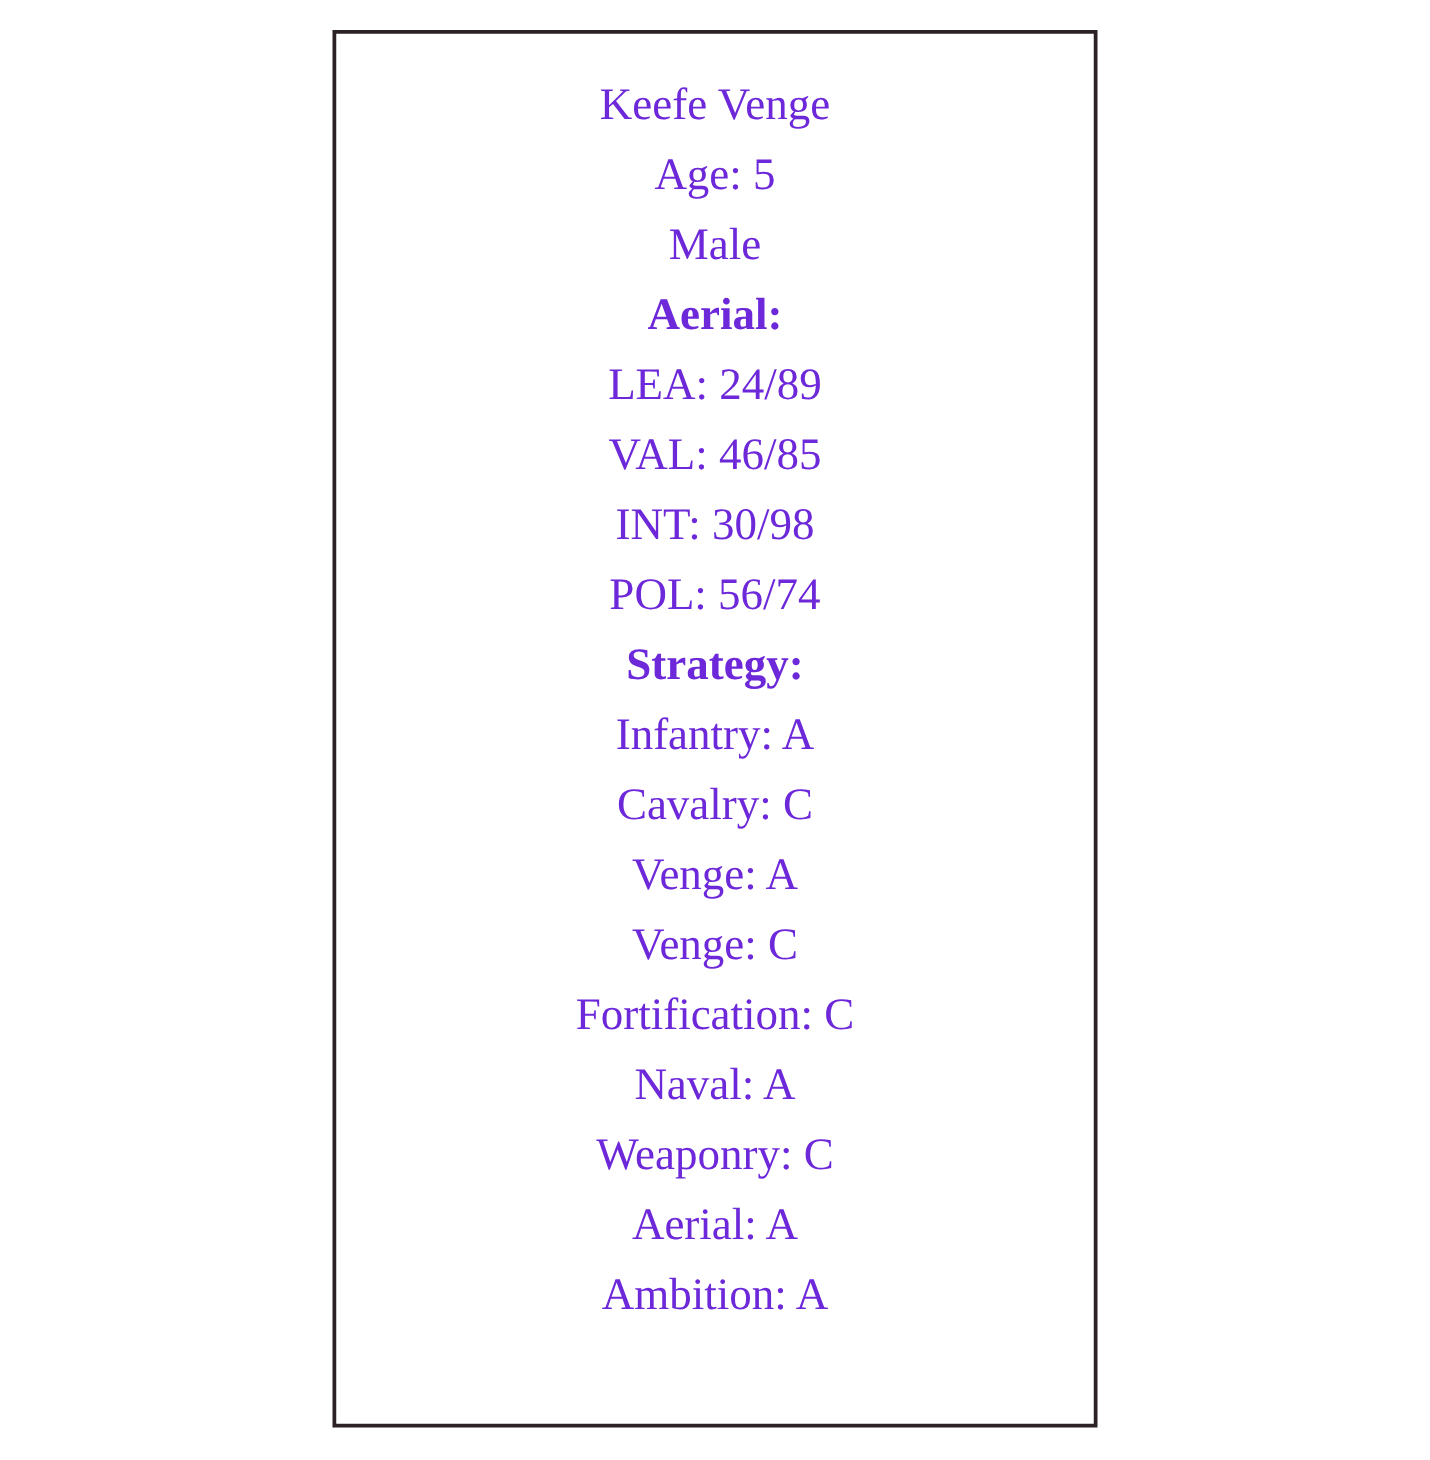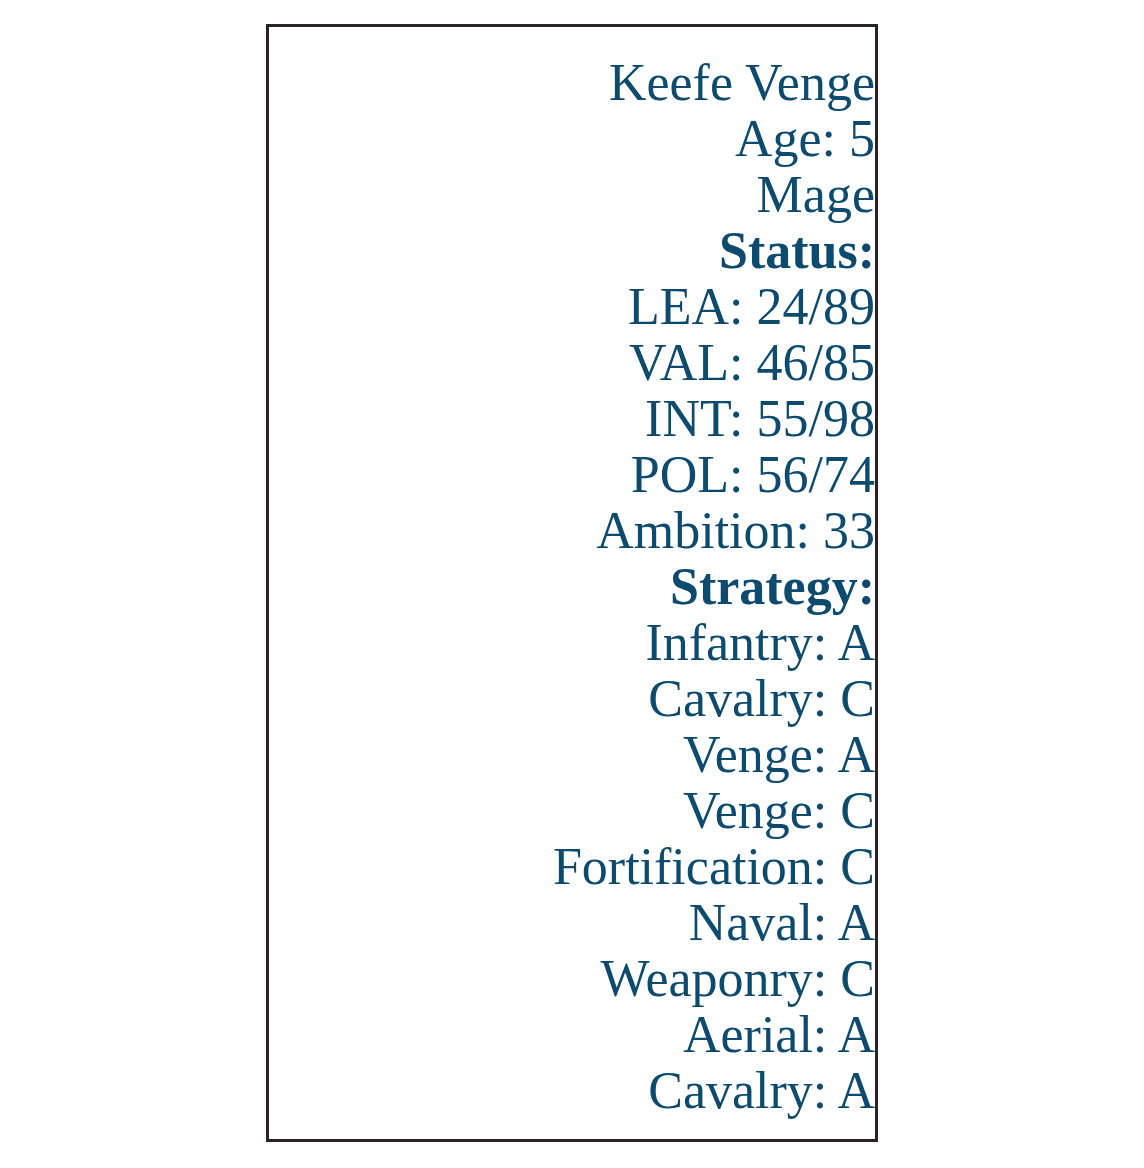--- a/index.html
+++ b/index.html
@@ -21,47 +21,46 @@
     width: 612px;
     height: 1118px;
     box-sizing: border-box;
     border: 3px solid #2b2224;
     background: #ffffff;
     padding-top: 28px;
   }
   .line {
     height: 56px;
     line-height: 56px;
-    text-align: right;
-    font-size: 52px;
+    text-align: center;
+    font-size: 36px;
     white-space: nowrap;
-    color: #0c4a6e;
+    color: #6d28d9;
   }
   .heading {
     font-weight: bold;
   }
 </style>
 </head>
 <body>
 
 <div class="card">
   <div class="line">Keefe Venge</div>
   <div class="line">Age: 5</div>
-  <div class="line">Mage</div>
+  <div class="line">Male</div>
 
-  <div class="line heading">Status:</div>
+  <div class="line heading">Aerial:</div>
   <div class="line">LEA: 24/89</div>
   <div class="line">VAL: 46/85</div>
-  <div class="line">INT: 55/98</div>
+  <div class="line">INT: 30/98</div>
   <div class="line">POL: 56/74</div>
-  <div class="line">Ambition: 33</div>
 
   <div class="line heading">Strategy:</div>
   <div class="line">Infantry: A</div>
   <div class="line">Cavalry: C</div>
   <div class="line">Venge: A</div>
   <div class="line">Venge: C</div>
   <div class="line">Fortification: C</div>
   <div class="line">Naval: A</div>
   <div class="line">Weaponry: C</div>
   <div class="line">Aerial: A</div>
-  <div class="line">Cavalry: A</div>
+  <div class="line">Ambition: A</div>
 </div>
 
 </body></html>

